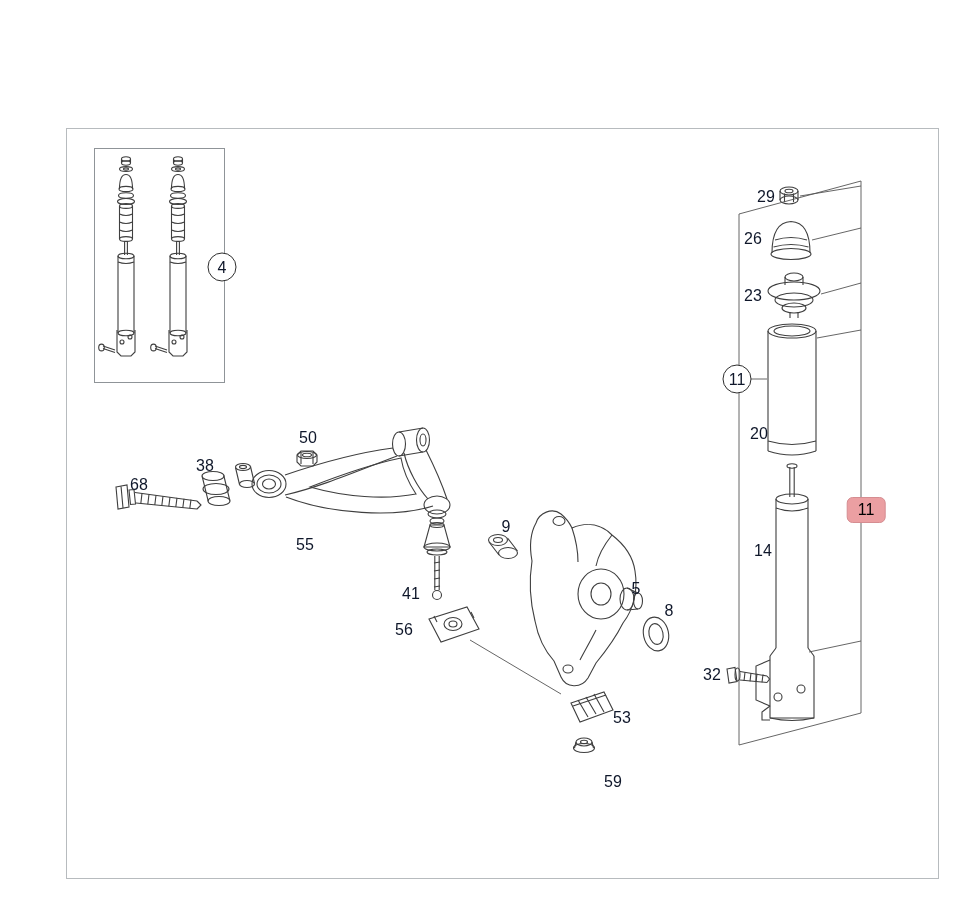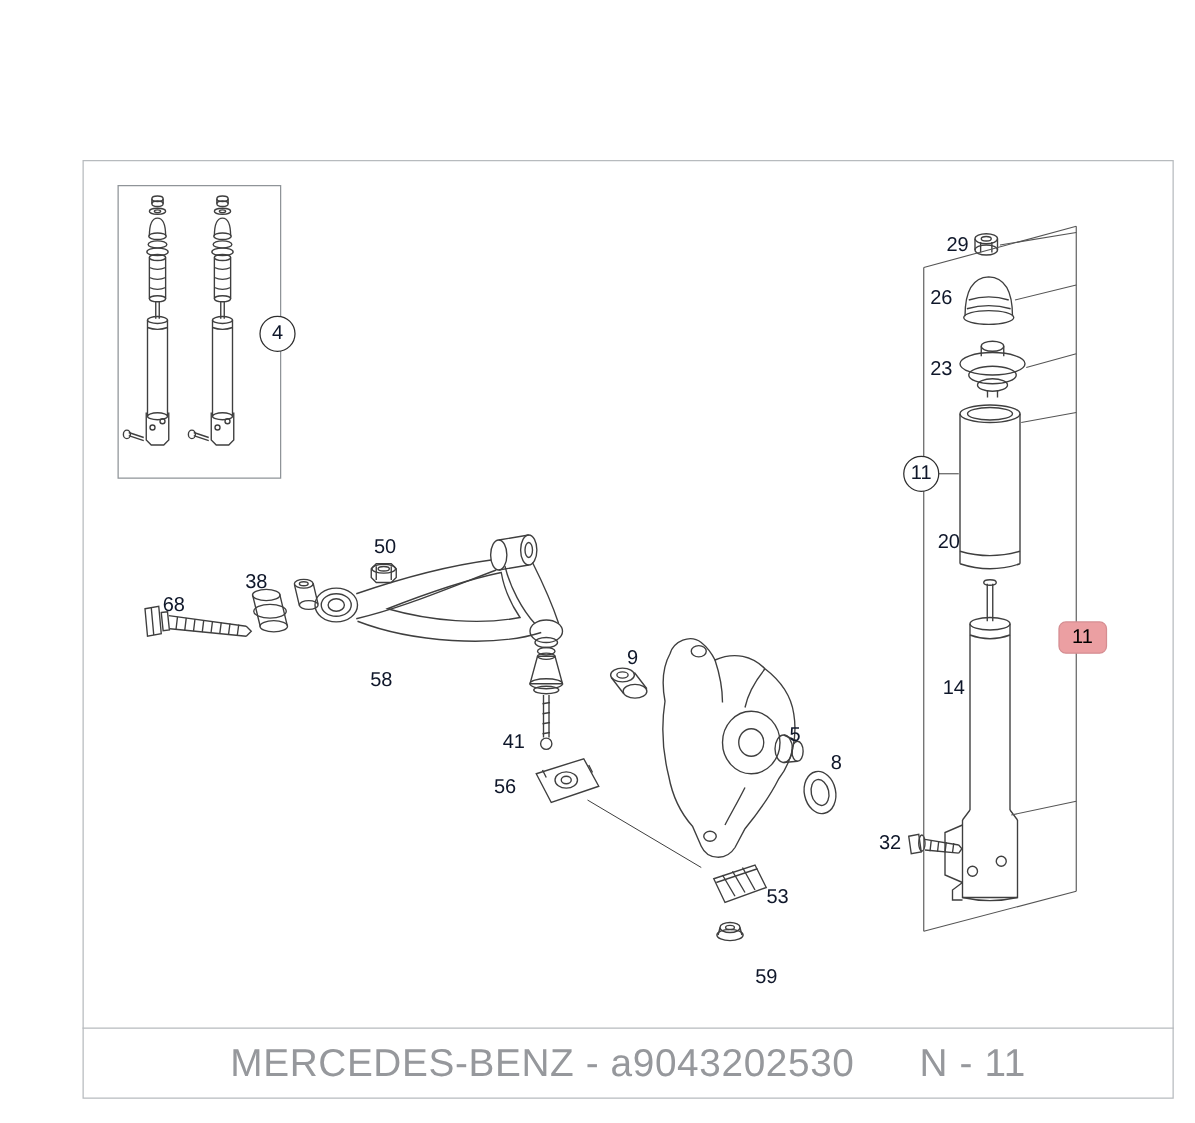--- a/index.html
+++ b/index.html
@@ -222,35 +222,31 @@
         <path d="M750 379 L767 379"></path>
       </g>
 
     </g>
   </svg>
 
   <div class="callout circled" style="left:222px;top:267px">4</div>
   <div class="callout" style="left:308px;top:438px">50</div>
   <div class="callout" style="left:205px;top:466px">38</div>
   <div class="callout" style="left:139px;top:485px">68</div>
-  <div class="callout" style="left:305px;top:545px">58</div>
+  <div class="callout" style="left:305px;top:545px">55</div>
   <div class="callout" style="left:506px;top:527px">9</div>
   <div class="callout" style="left:411px;top:594px">41</div>
   <div class="callout" style="left:636px;top:589px">5</div>
   <div class="callout" style="left:669px;top:611px">8</div>
   <div class="callout" style="left:404px;top:630px">56</div>
   <div class="callout" style="left:622px;top:718px">53</div>
   <div class="callout" style="left:613px;top:782px">59</div>
   <div class="callout" style="left:766px;top:197px">29</div>
   <div class="callout" style="left:753px;top:239px">26</div>
   <div class="callout" style="left:753px;top:296px">23</div>
   <div class="callout circled" style="left:737px;top:379px">11</div>
   <div class="callout" style="left:759px;top:434px">20</div>
   <div class="callout" style="left:763px;top:551px">14</div>
   <div class="callout" style="left:712px;top:675px">32</div>
   <div class="callout highlighted" style="left:866px;top:510px">11</div>
 
-  <div class="footer">
-    <span>MERCEDES-BENZ - a9043202530</span>
-    <span>N - 11</span>
-  </div>
 
 </div>
 
 </body></html>

